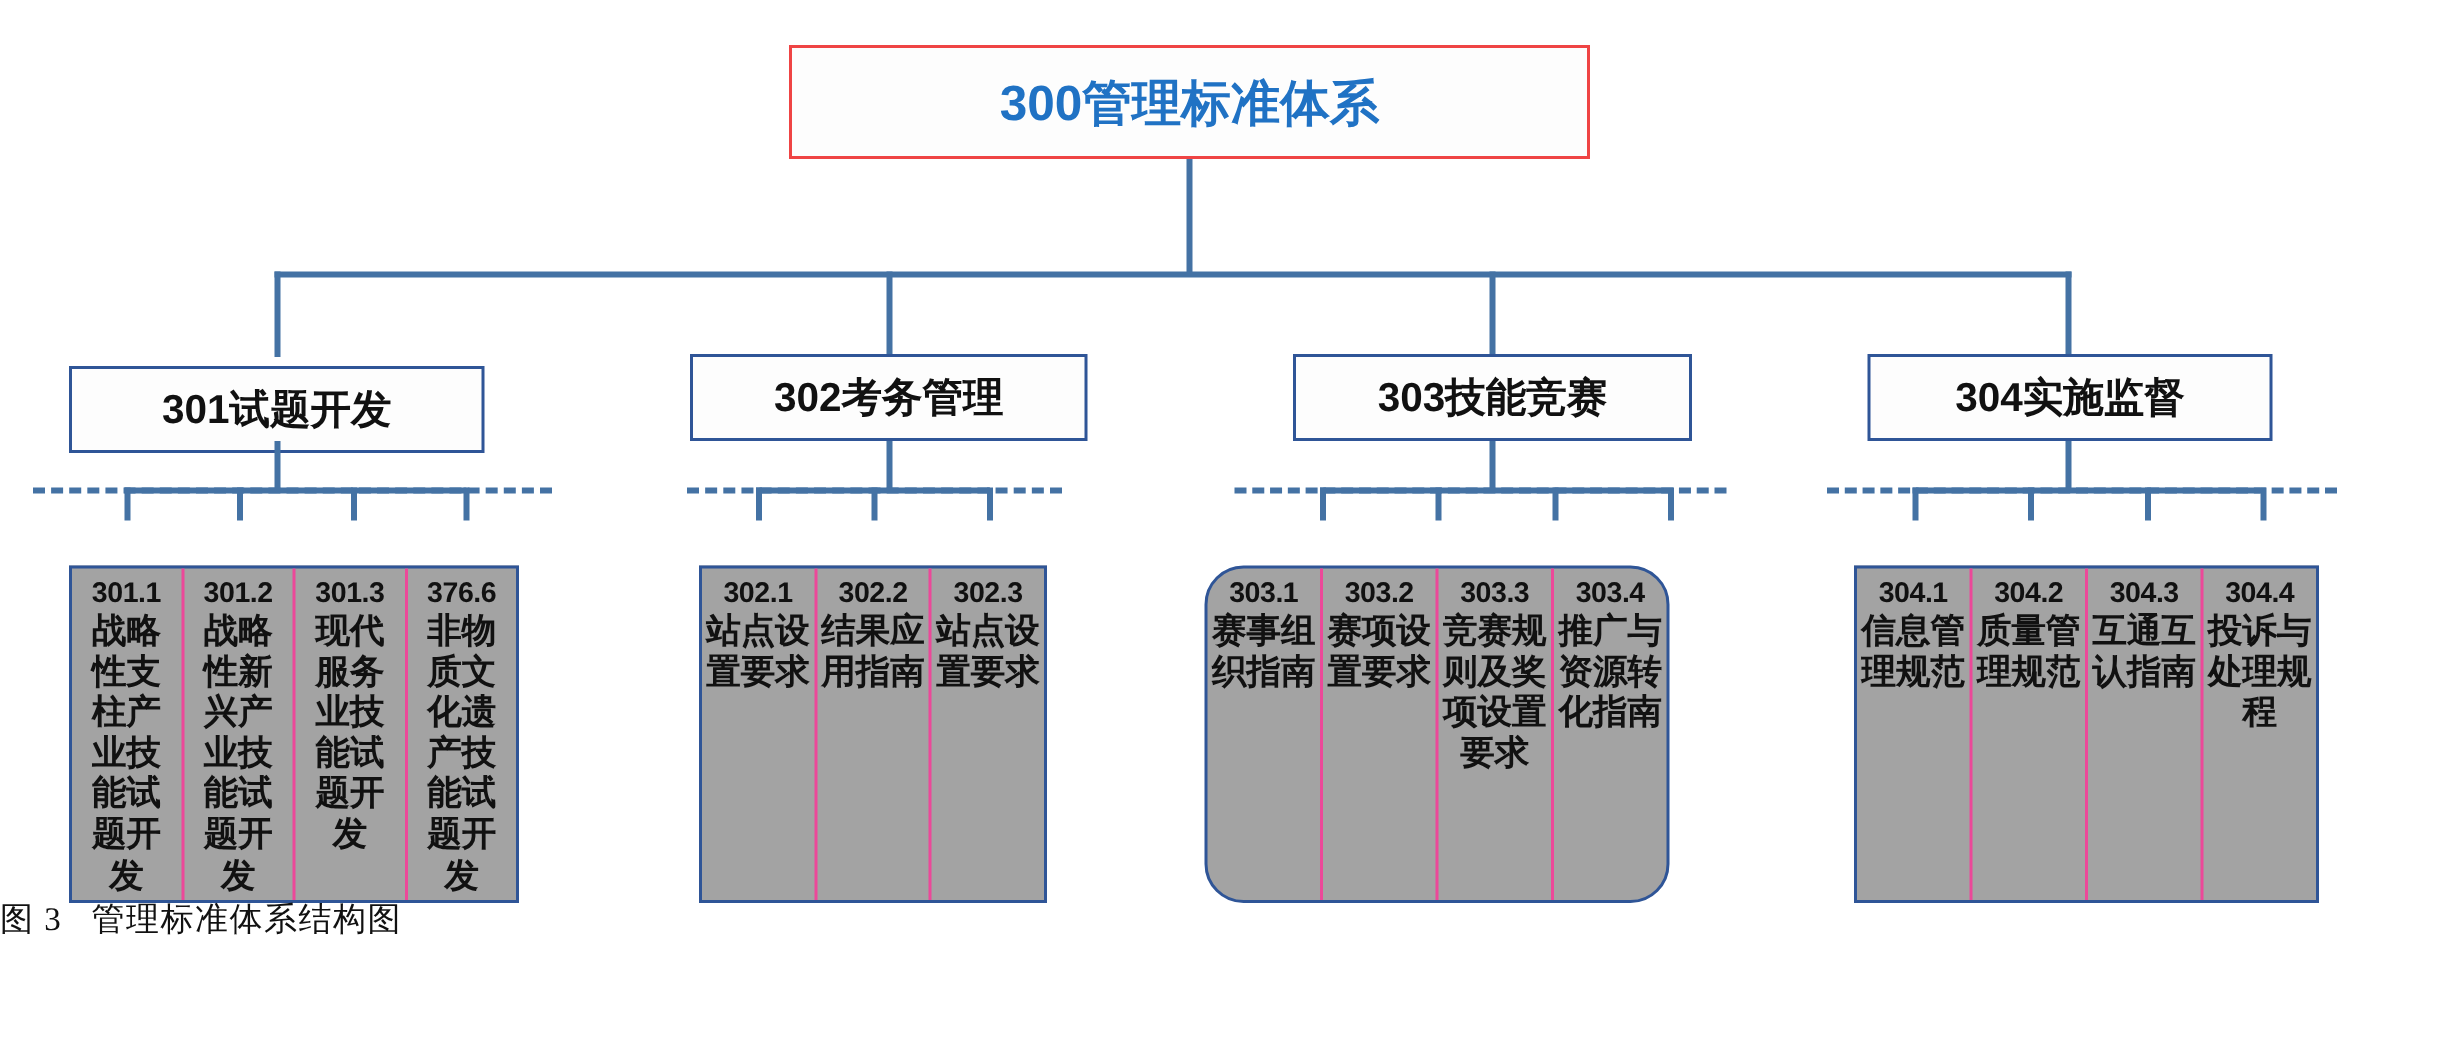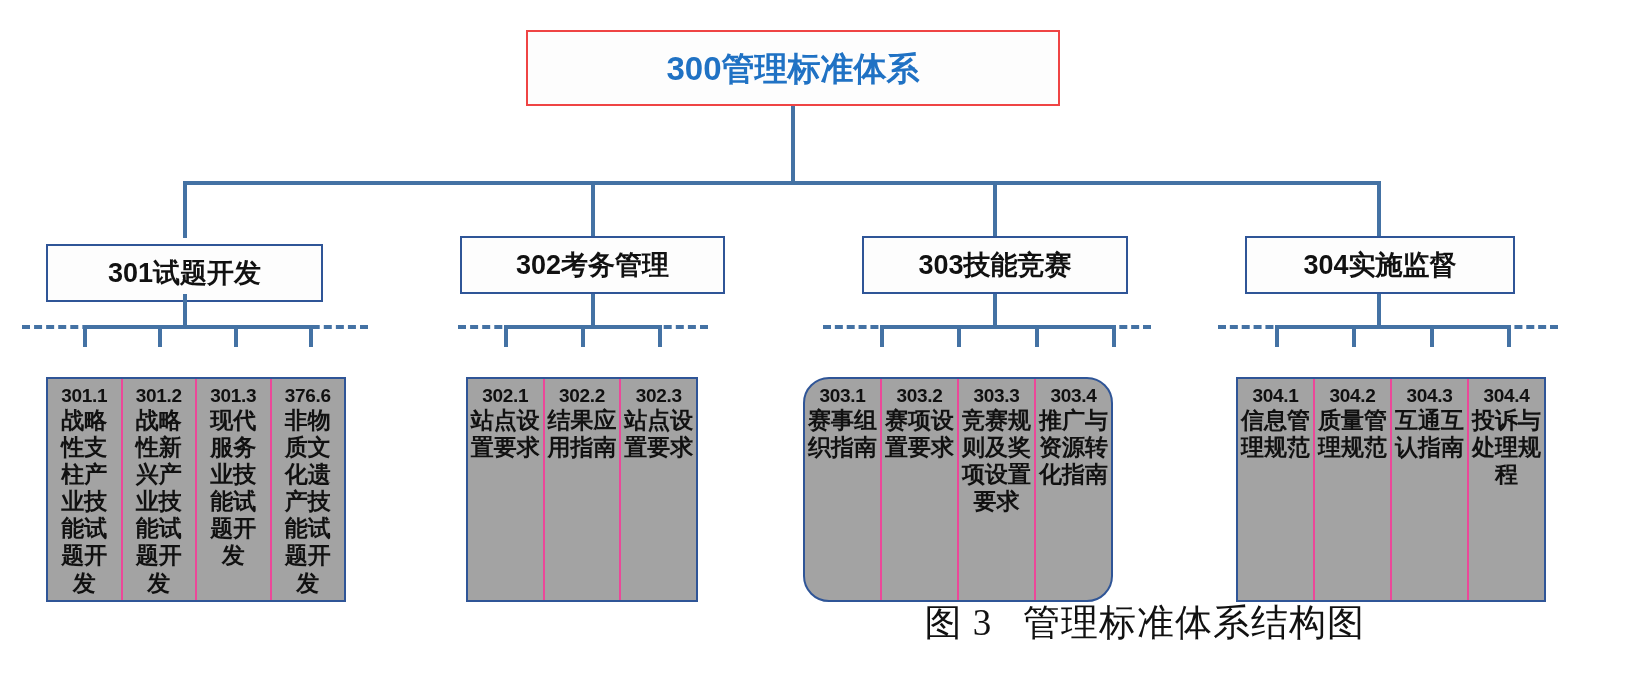--- a/index.html
+++ b/index.html
@@ -85,23 +85,23 @@
   .hline{height:4px;}
 
   .dashline{
     position:absolute;height:0;
     border-top:4px dashed #4472A4;
   }
 
   
   .caption{
     position:absolute;left:0;top:598px;width:1365px;
-    text-align:right;
+    text-align:left;
     font-family:"Liberation Serif","DejaVu Serif",serif;
-    font-size:37px;color:#111111;
+    font-size:22px;color:#111111;
     letter-spacing:1px;
   }
 </style>
 </head>
 <body>
 
 <div id="diagram">
 
   <div class="node root">
     <span class="label">300管理标准体系</span>

